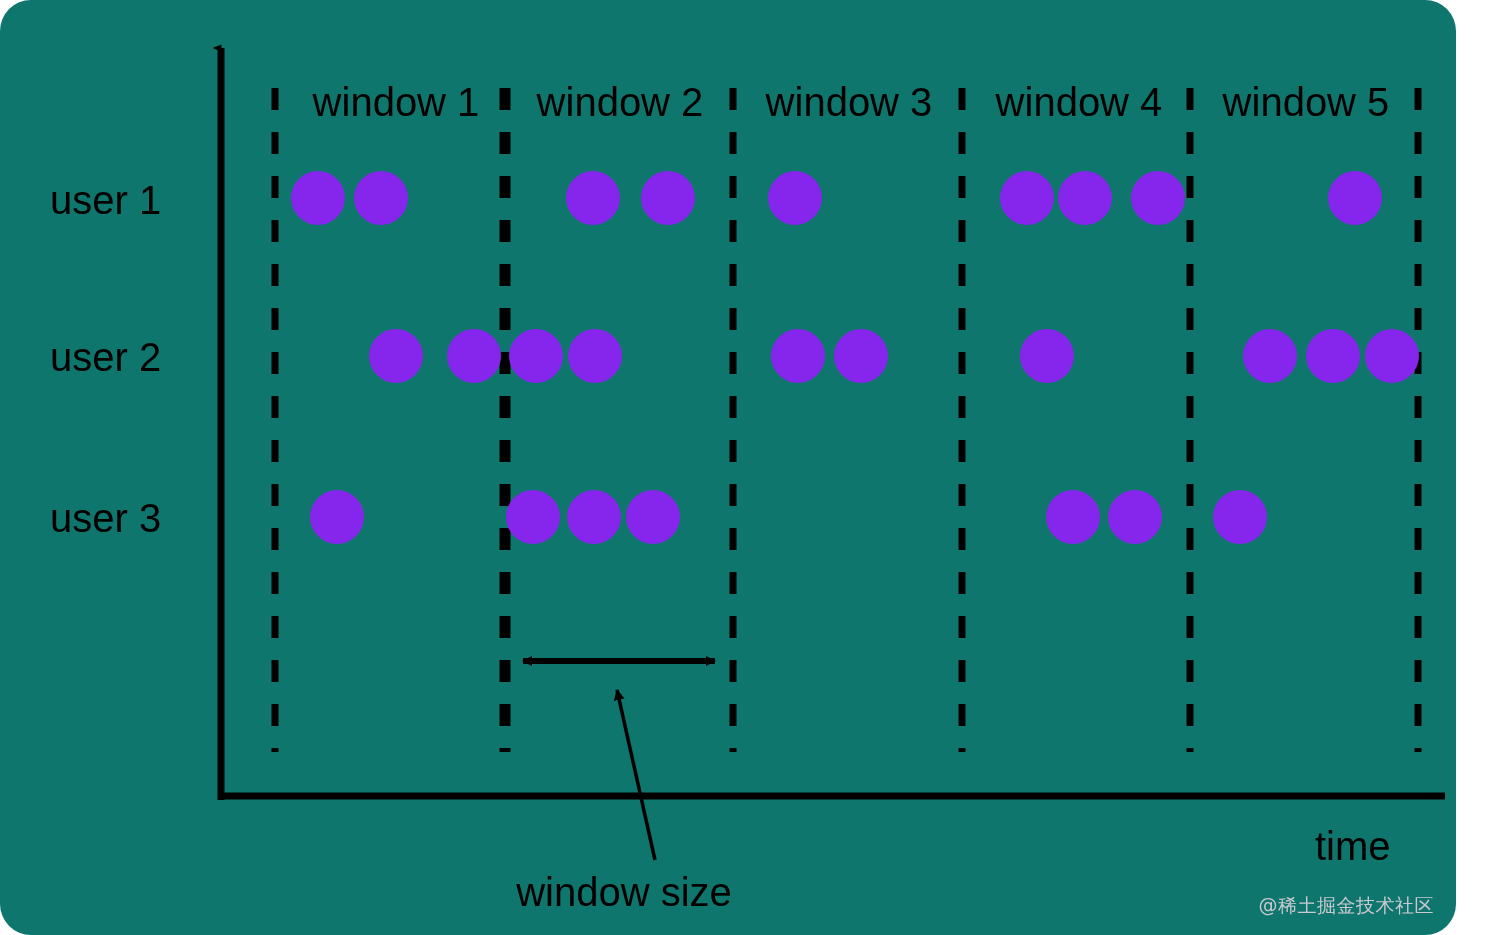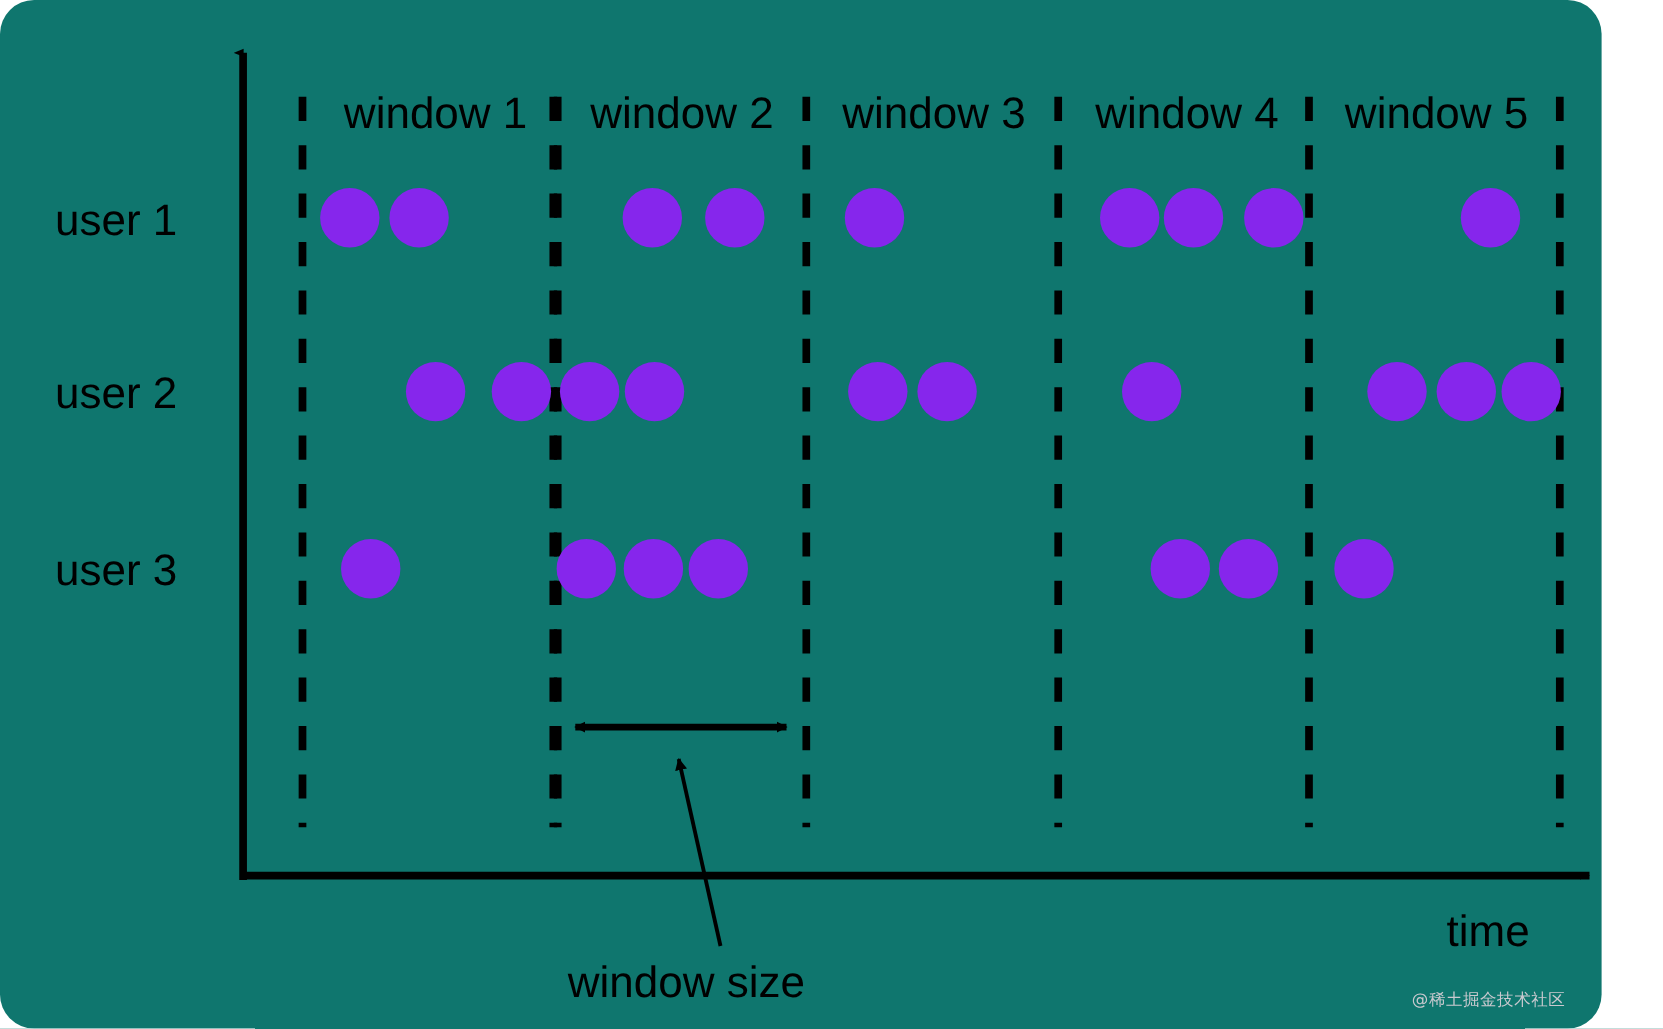--- a/index.html
+++ b/index.html
@@ -64,24 +64,24 @@
     text-anchor: middle;
   }
   .annotation-label {
     font-family: "Liberation Sans", sans-serif;
     font-size: 40px;
     fill: #000000;
     text-anchor: middle;
   }
   .watermark {
     position: absolute;
-    right: 33px;
+    right: 22px;
     bottom: 16px;
     font-family: "DejaVu Sans", sans-serif;
-    font-size: 15px;
+    font-size: 19px;
     color: #c9c9cf;
     letter-spacing: 0.5px;
     white-space: nowrap;
   }
 </style>
 </head>
 <body>
 
 <div id="stage">
 

